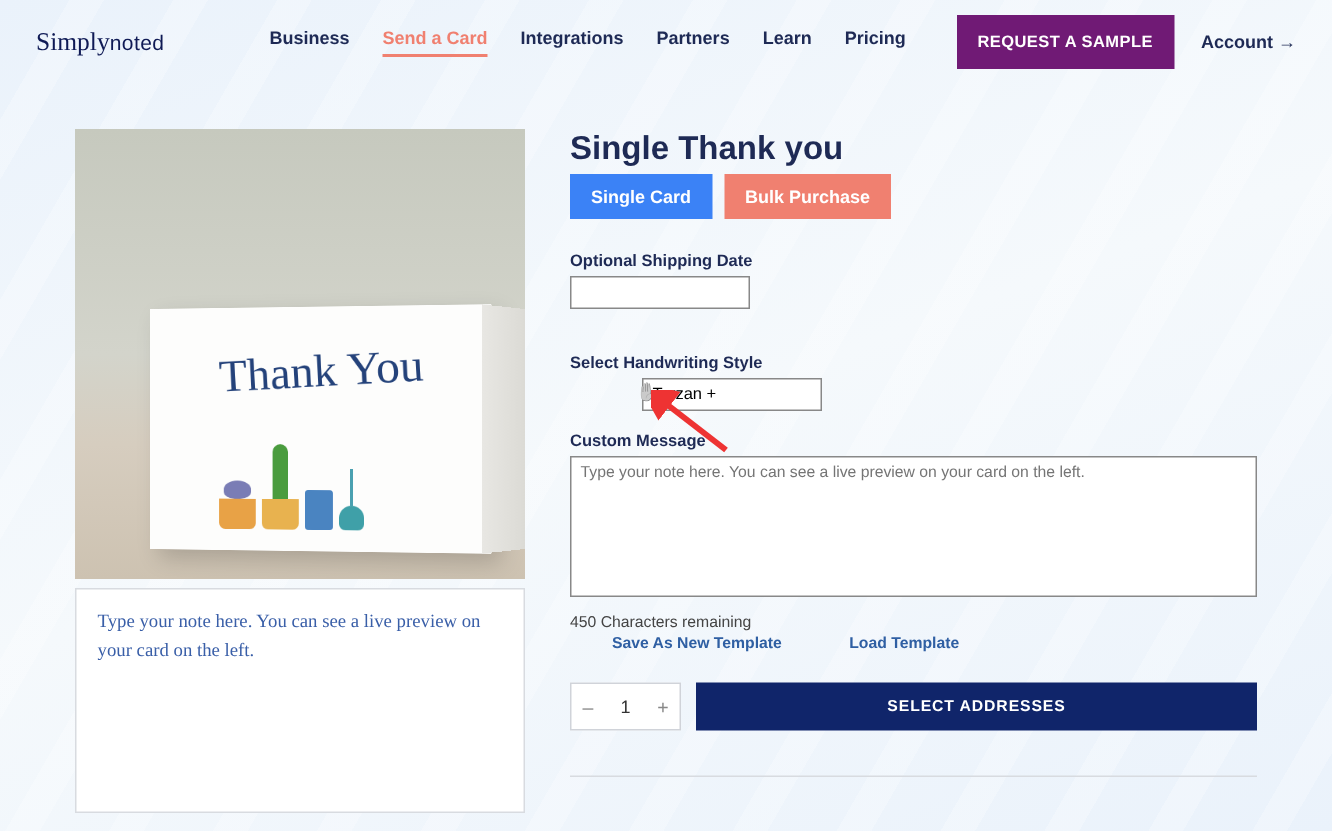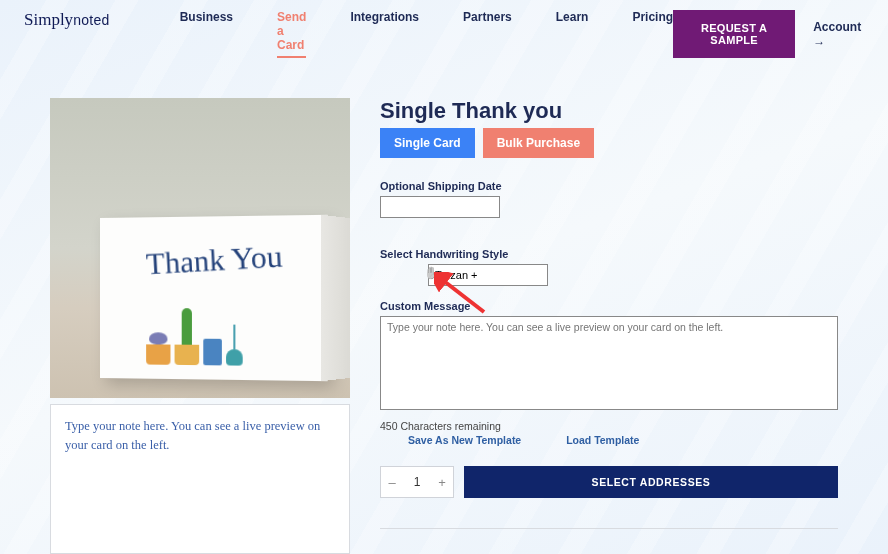--- a/index.html
+++ b/index.html
@@ -21,32 +21,33 @@
         120deg,
         rgba(255,255,255,0) 0px,
         rgba(255,255,255,0) 40px,
         rgba(255,255,255,0.25) 40px,
         rgba(255,255,255,0.25) 60px
       );
       pointer-events: none;
     }
     .header {
       display: flex;
+      align-items: center;
       padding: 10px 24px;
       position: relative;
       z-index: 2;
     }
     .logo {
       font-family: "Brush Script MT", cursive;
       font-size: 17px;
       color: #0f1a55;
       margin-right: 70px;
     }
     .logo .noted { font-family: Arial, sans-serif; font-size: 14px; font-weight: 400; letter-spacing: .3px;}
-    .nav { display: flex; gap: 44px; }
+    .nav { display: flex; gap: 22px; }
     .nav a {
       font-size: 12px;
       font-weight: 700;
       color: #1e2a55;
       text-decoration: none;
       cursor: pointer;
     }
     .nav a.active {
       color: #f08070;
       border-bottom: 2px solid #f08070;

